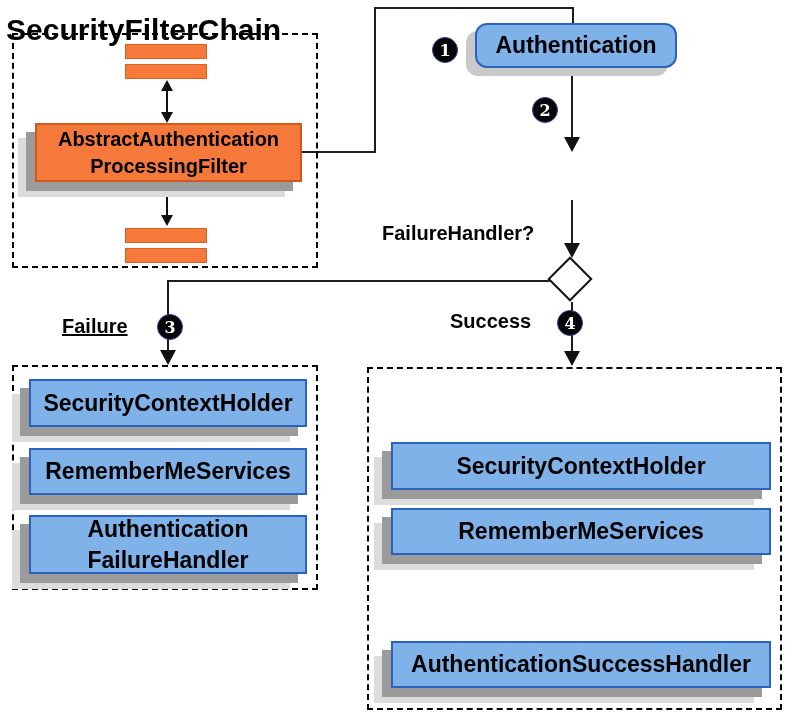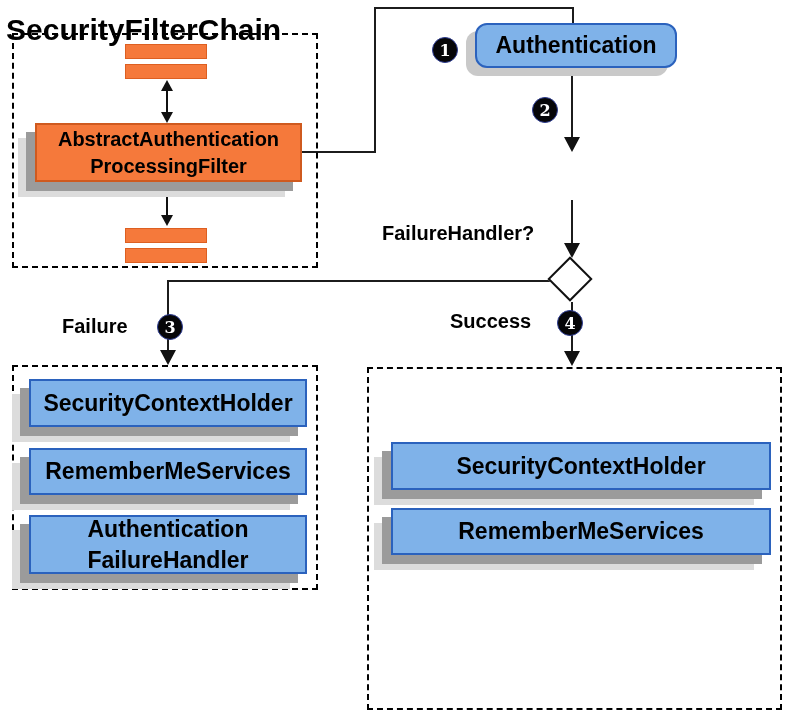--- a/index.html
+++ b/index.html
@@ -98,28 +98,29 @@
   <div class="line" style="left:571px; top:200px; width:2px; height:44px;"></div>
   <div class="arrow-down" style="left:564px; top:243px;"></div>
   <div class="diamond" style="left:554px; top:263px;"></div>
 
   <div class="line" style="left:168px; top:280px; width:382px; height:2px;"></div>
   <div class="line" style="left:167px; top:280px; width:2px; height:71px;"></div>
   <div class="arrow-down" style="left:160px; top:350px;"></div>
   <div class="line" style="left:571px; top:302px; width:2px; height:49px;"></div>
   <div class="arrow-down" style="left:564px; top:351px;"></div>
 
-  <div class="lbl" style="left:62px; top:315px;">Failure</div>
+  <div class="lbl" style="left:62px; top:315px;text-decoration:underline;">Failure</div>
   <div class="badge" style="left:157px; top:314px;">3</div>
   <div class="lbl" style="left:450px; top:310px;">Success</div>
   <div class="badge" style="left:557px; top:310px;">4</div>
 
   <div class="dashedbox" style="left:12px; top:365px; width:306px; height:225px;"></div>
   <div class="bluebox" style="left:29px; top:379px; width:278px; height:48px;">SecurityContextHolder</div>
   <div class="bluebox" style="left:29px; top:448px; width:278px; height:47px;">RememberMeServices</div>
   <div class="bluebox" style="left:29px; top:515px; width:278px; height:59px;">Authentication
 FailureHandler</div>
 
   <div class="dashedbox" style="left:367px; top:367px; width:415px; height:343px;"></div>
   <div class="bluebox" style="left:391px; top:442px; width:380px; height:48px;">SecurityContextHolder</div>
   <div class="bluebox" style="left:391px; top:508px; width:380px; height:47px;">RememberMeServices</div>
+  <div class="bluebox" style="left:391px; top:641px; width:380px; height:47px;">AuthenticationSuccessHandler</div>
 
 </div>
 
 </body></html>

